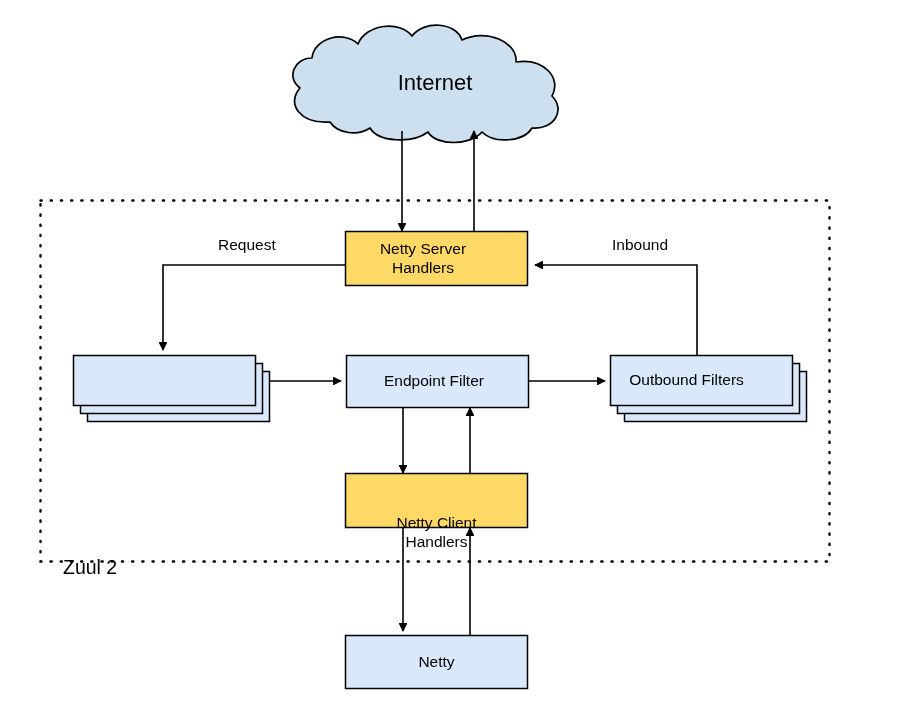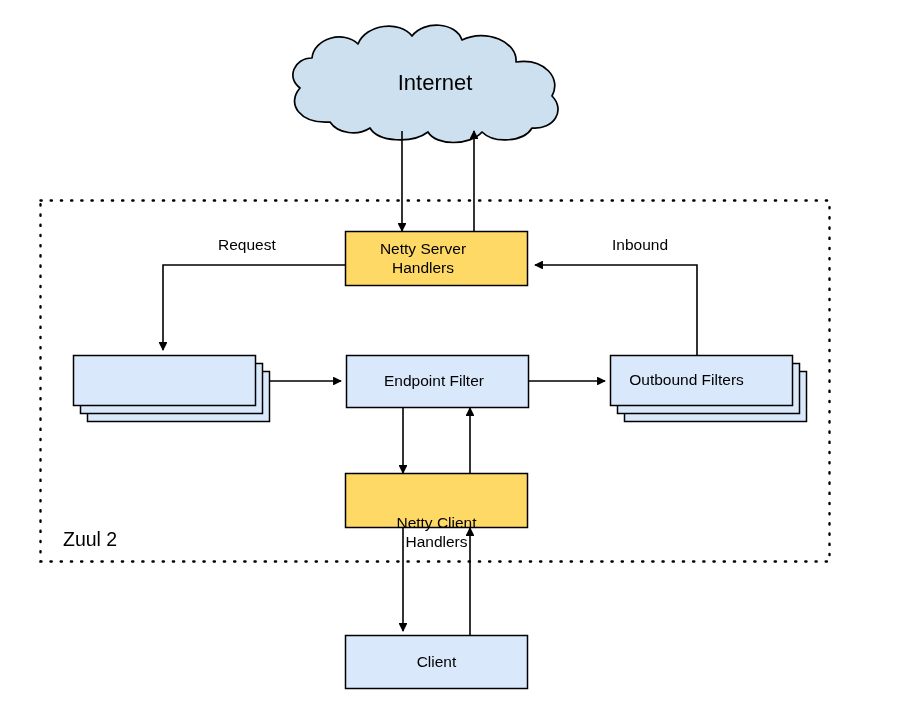--- a/index.html
+++ b/index.html
@@ -41,20 +41,21 @@
     position: absolute;
     font-size: 15.5px;
     color: #000000;
     white-space: nowrap;
   }
   .zone-label {
     position: absolute;
     font-size: 19.5px;
     color: #000000;
     white-space: nowrap;
+    margin-top: 28px;
   }
 </style>
 </head>
 <body>
 
 <div id="diagram-root">
 
   <svg id="diagram-svg" viewBox="0 0 897 728">
     <defs>
       <marker id="arrow" viewBox="0 0 10 10" refX="9" refY="5" markerWidth="5.5" markerHeight="5.5" orient="auto-start-reverse">
@@ -126,21 +127,21 @@
 Handlers</div>
 
 
   <div class="node-label box-label" style="left:346px; top:355px; width:176px; height:53px;">Endpoint Filter</div>
 
   <div class="node-label box-label" style="left:610px; top:355px; width:153px; height:51px;">Outbound Filters</div>
 
   <div class="node-label box-label" style="left:345px; top:473px; width:183px; height:55px;margin-top:32px;">Netty Client
 Handlers</div>
 
-  <div class="node-label box-label" style="left:345px; top:635px; width:183px; height:54px;">Client</div>
+  <div class="node-label box-label" style="left:345px; top:635px; width:183px; height:54px;">Netty</div>
 
   <div class="edge-label" style="left:186px; top:236px;margin-left:32px;">Request</div>
 
   <div class="edge-label" style="left:612px; top:236px;">Inbound</div>
 
   <div class="zone-label" style="left:63px; top:528px;">Zuul 2</div>
 
 </div>
 
 </body></html>

